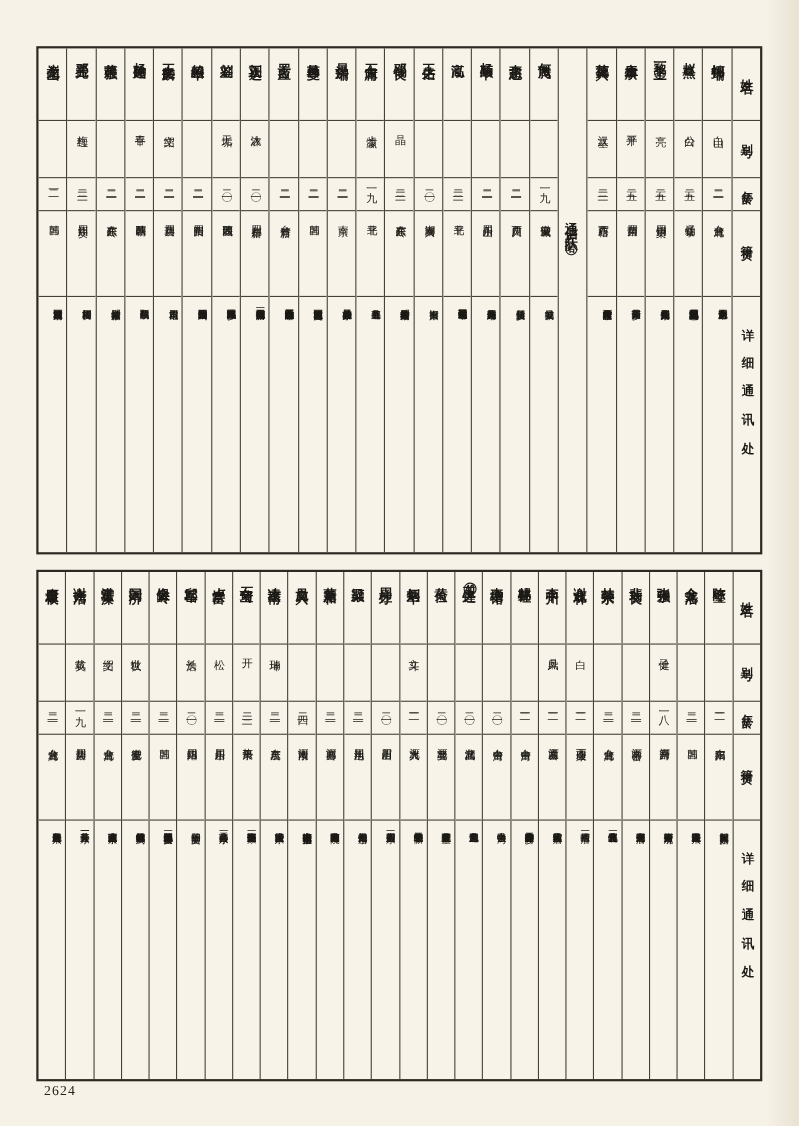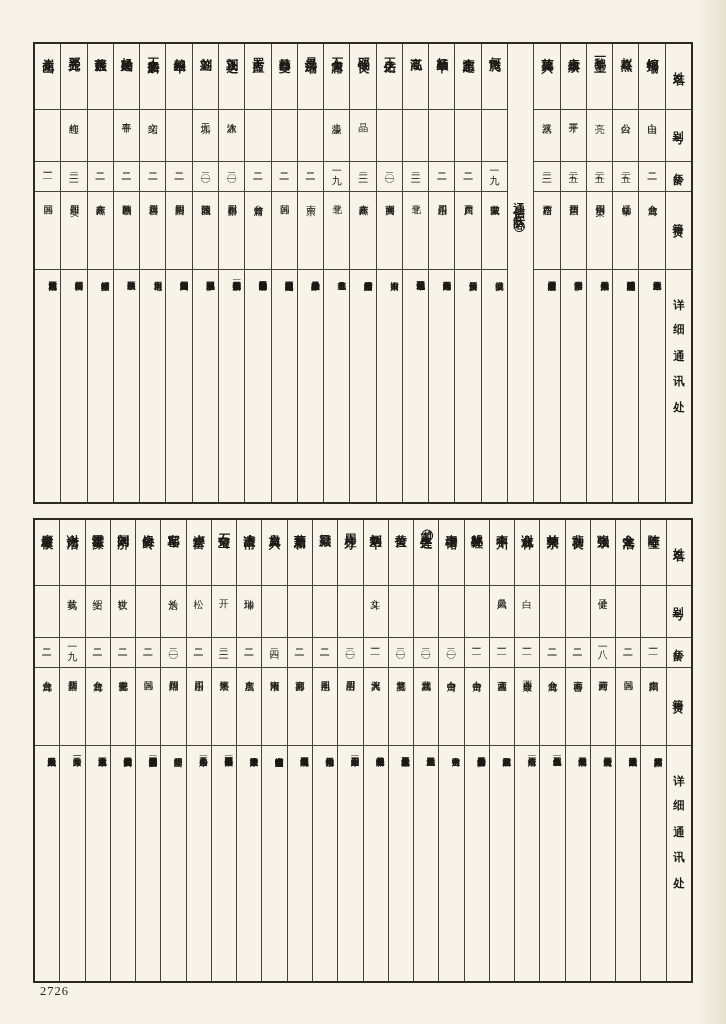--- a/index.html
+++ b/index.html
@@ -435,14 +435,14 @@
         <div class="cell address">荣县外东路一三一号</div>
       </div>
       <div class="col entry-col">
         <div class="cell name">廖墩模</div>
         <div class="cell alias"></div>
         <div class="cell age">二二</div>
         <div class="cell origin">台湾台北</div>
         <div class="cell address">台北市延平路六段四九号</div>
       </div>
     </div>
-  <div class="page-number">2726</div>
+  <div class="page-number">2624</div>
 </div>
 
 </body></html>

